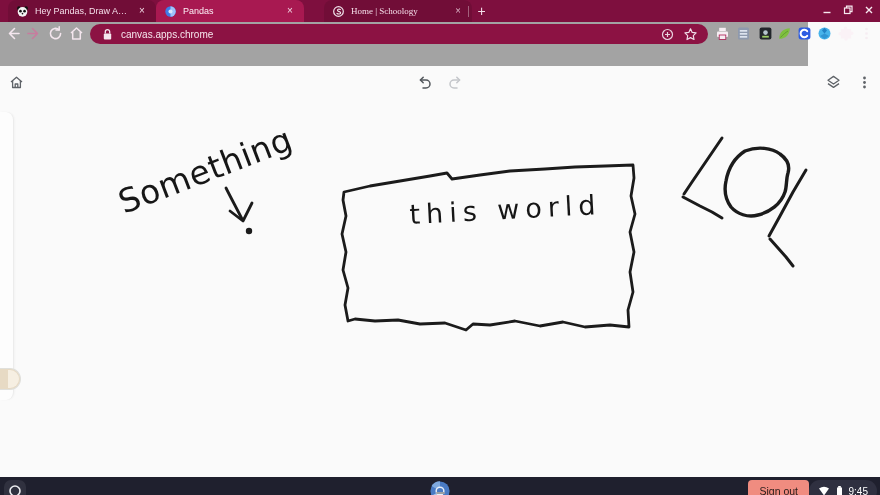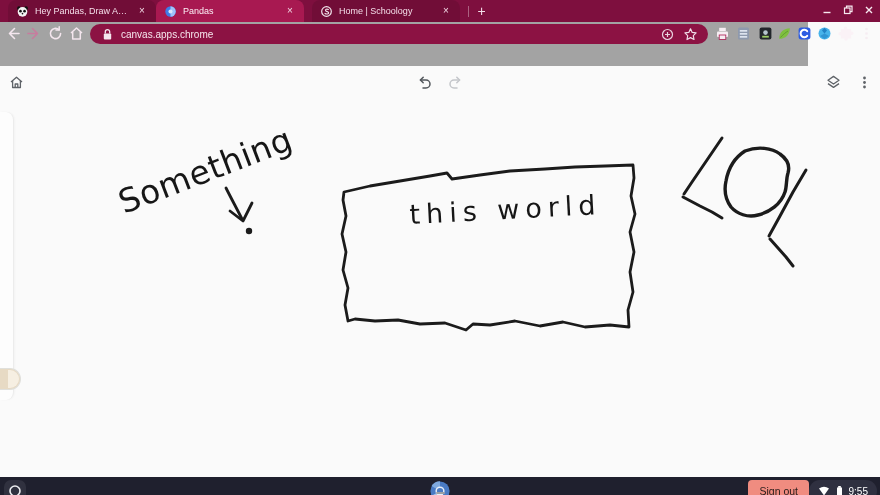--- a/index.html
+++ b/index.html
@@ -80,21 +80,21 @@
   <div class="tab active" style="left:156px; width:148px;">
     <svg class="favicon" viewBox="0 0 14 14">
       <circle cx="7" cy="7" r="5.6" fill="#3E7BE8"></circle>
       <path d="M7 1.4 a5.6 5.6 0 0 1 0 11.2 z" fill="#9FC1FA"></path>
       <circle cx="7" cy="7" r="2.2" fill="#D9E6FC"></circle>
     </svg>
     <span class="tab-title">Pandas</span>
     <span class="tab-close">×</span>
   </div>
 
-  <div class="tab inactive" style="left:312px; width:148px;">
+  <div class="tab inactive" style="left:324px; width:148px;font-family:Liberation Serif, serif;">
     <svg class="favicon" viewBox="0 0 14 14">
       <circle cx="7" cy="7" r="5.2" fill="none" stroke="#EFE3EA" stroke-width="1.3"></circle>
       <path d="M9 4.8 C6.6 3.8 5.4 5.2 6.2 6.3 C7 7.4 9.2 7 9.3 8.4 C9.4 9.8 6.8 10.2 5.4 9.1" fill="none" stroke="#EFE3EA" stroke-width="1.2" stroke-linecap="round"></path>
     </svg>
     <span class="tab-title">Home | Schoology</span>
     <span class="tab-close">×</span>
   </div>
 
   <div class="tab-sep"></div>
   <div id="new-tab">+</div>
@@ -296,16 +296,16 @@
   <button id="signout">Sign out</button>
 
   <div id="tray">
     <svg width="12" height="12" viewBox="0 0 12 12">
       <path d="M1 3.6 A8.5 8.5 0 0 1 11 3.6 L6 10.6 Z" fill="#FFFFFF"></path>
     </svg>
     <svg width="9" height="13" viewBox="0 0 9 13">
       <rect x="3.2" y="1" width="2.6" height="1.6" fill="#FFFFFF"></rect>
       <rect x="2" y="2.2" width="5" height="9.6" rx="1" fill="#FFFFFF"></rect>
     </svg>
-    <span class="time">9:55</span>
+    <span class="time">9:45</span>
   </div>
 </div>
 <div id="run-indicator"></div>
 
 </body></html>

